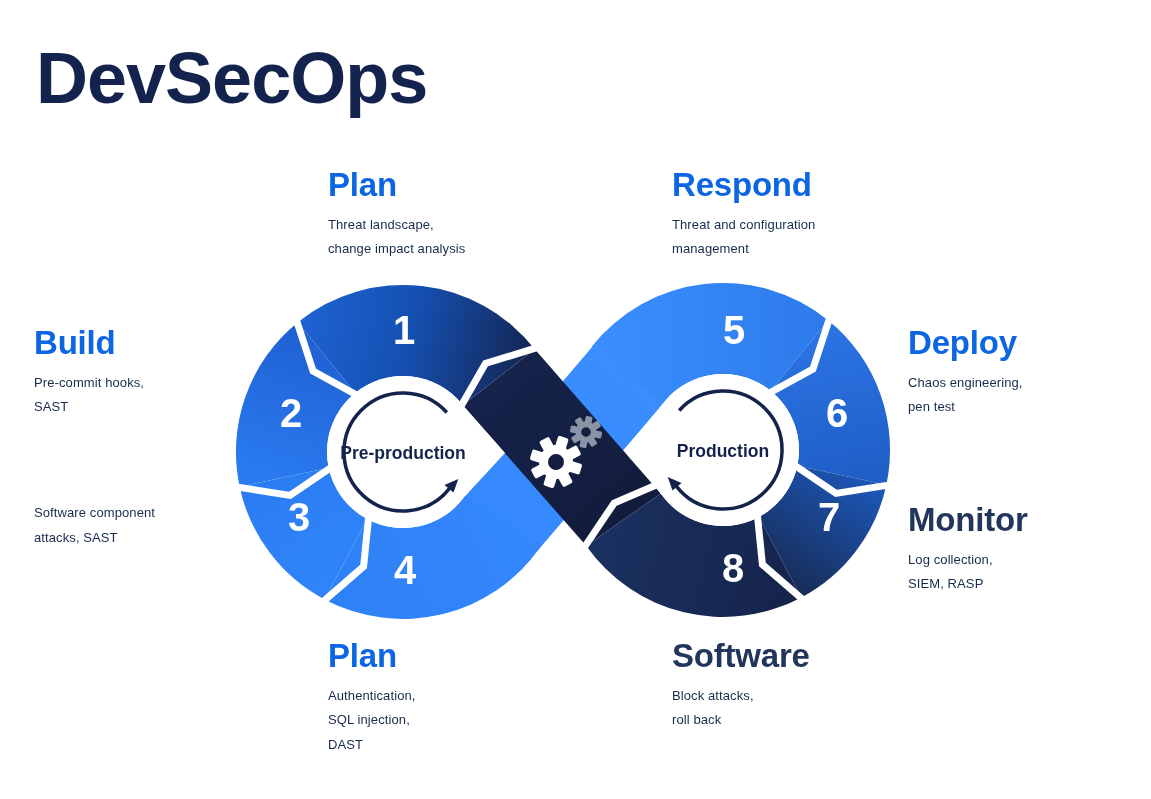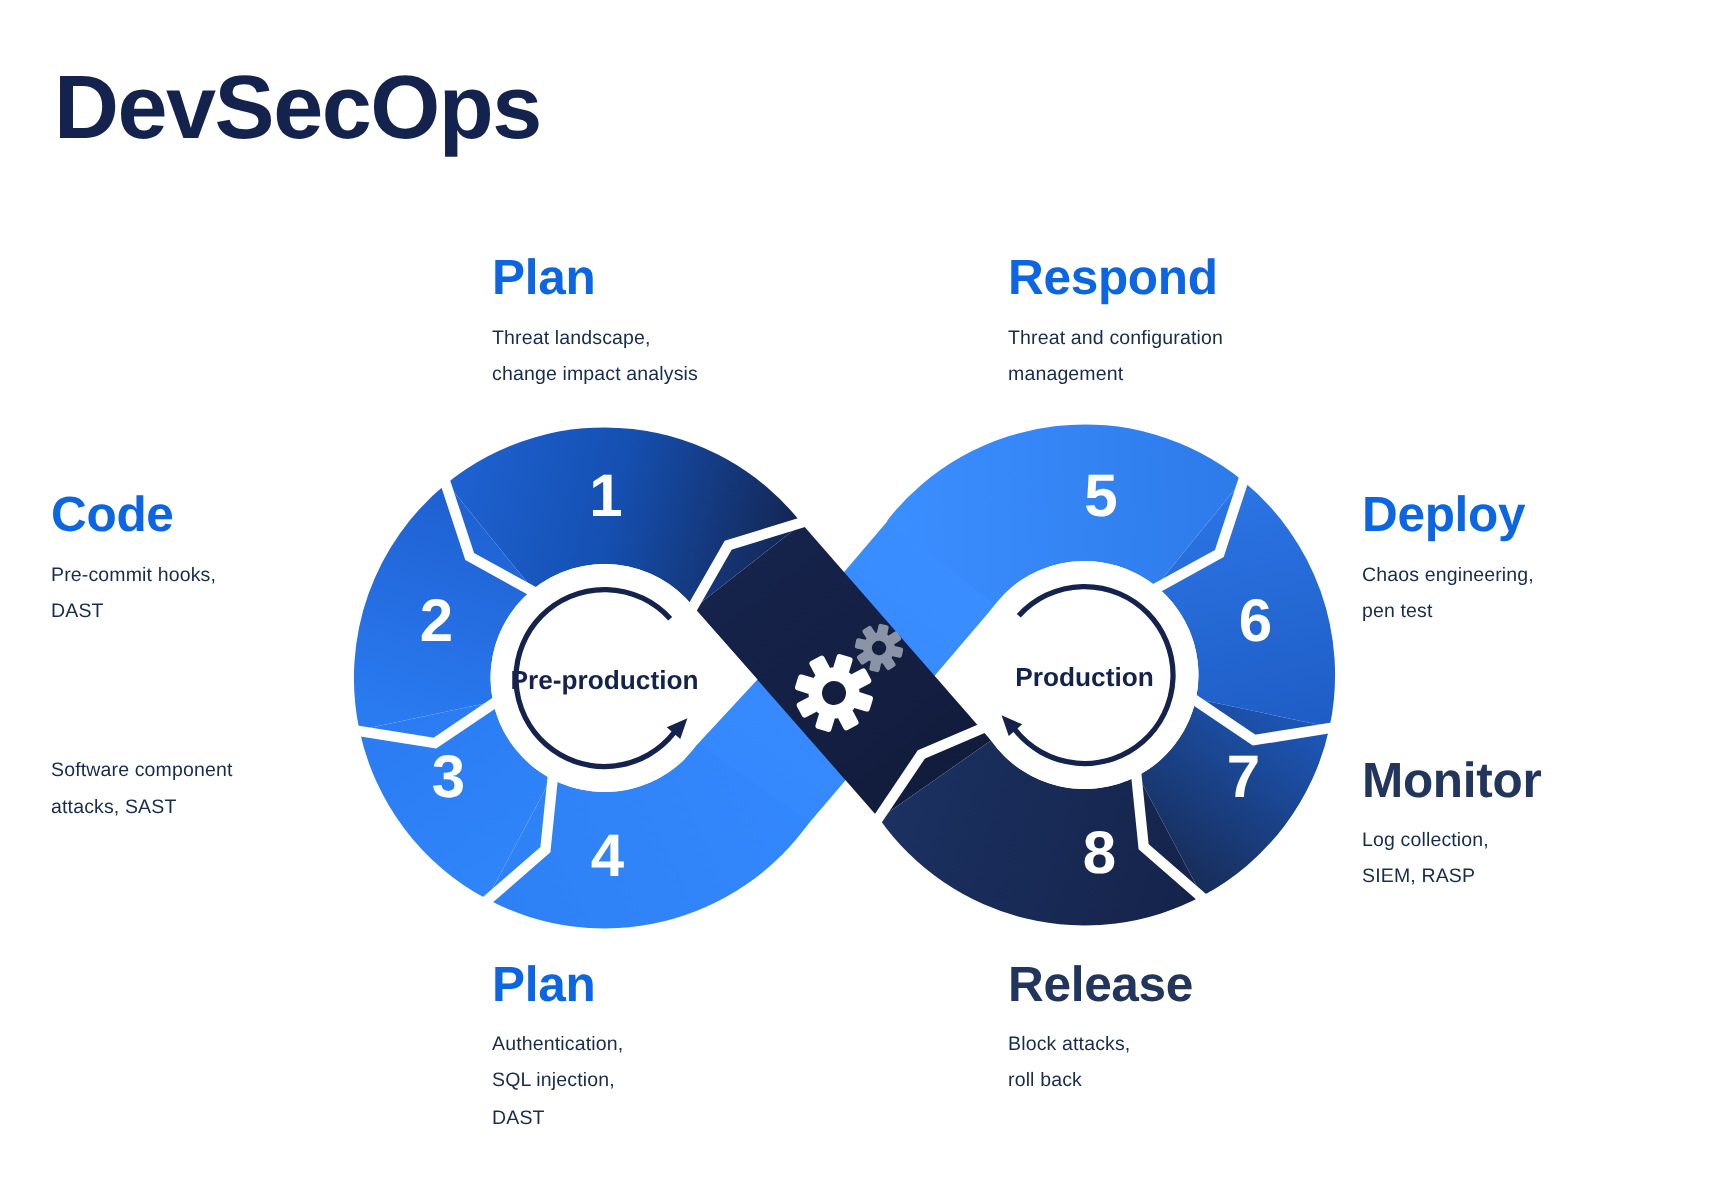--- a/index.html
+++ b/index.html
@@ -5,21 +5,21 @@
   html,body{margin:0;padding:0;background:#ffffff;}
   .page{
     position:relative;
     width:1151px;height:799px;
     background:#ffffff;
     overflow:hidden;
     font-family:"Liberation Sans", sans-serif;
   }
   .page-title{
     position:absolute;left:36px;top:42px;
-    font-size:60px;font-weight:700;color:#14234D;
+    font-size:72px;font-weight:700;color:#14234D;
     letter-spacing:-1px;line-height:1;
   }
   .label-block{position:absolute;width:290px;}
   .step-heading{
     font-size:33px;font-weight:700;margin:0 0 9px 0;
     letter-spacing:-0.2px;line-height:1.15;
   }
   .step-heading.blue{color:#0C66E4;}
   .step-heading.dark{color:#22355C;}
   .step-desc{
@@ -181,23 +181,23 @@
 change impact analysis</div>
   </div>
 
   <div class="label-block" style="left:672px;top:166px">
     <div class="step-heading blue">Respond</div>
     <div class="step-desc">Threat and configuration
 management</div>
   </div>
 
   <div class="label-block" style="left:34px;top:324px">
-    <div class="step-heading blue">Code</div>
+    <div class="step-heading blue">Build</div>
     <div class="step-desc">Pre-commit hooks,
-DAST</div>
+SAST</div>
   </div>
 
   <div class="label-block" style="left:908px;top:324px">
     <div class="step-heading blue">Deploy</div>
     <div class="step-desc">Chaos engineering,
 pen test</div>
   </div>
 
   <div class="label-block" style="left:34px;top:501px">
     <div class="step-desc">Software component
@@ -211,18 +211,18 @@
   </div>
 
   <div class="label-block" style="left:328px;top:637px">
     <div class="step-heading blue">Plan</div>
     <div class="step-desc">Authentication,
 SQL injection,
 DAST</div>
   </div>
 
   <div class="label-block" style="left:672px;top:637px">
-    <div class="step-heading dark">Release</div>
+    <div class="step-heading dark">Software</div>
     <div class="step-desc">Block attacks,
 roll back</div>
   </div>
 
 </div>
 
 </body></html>

